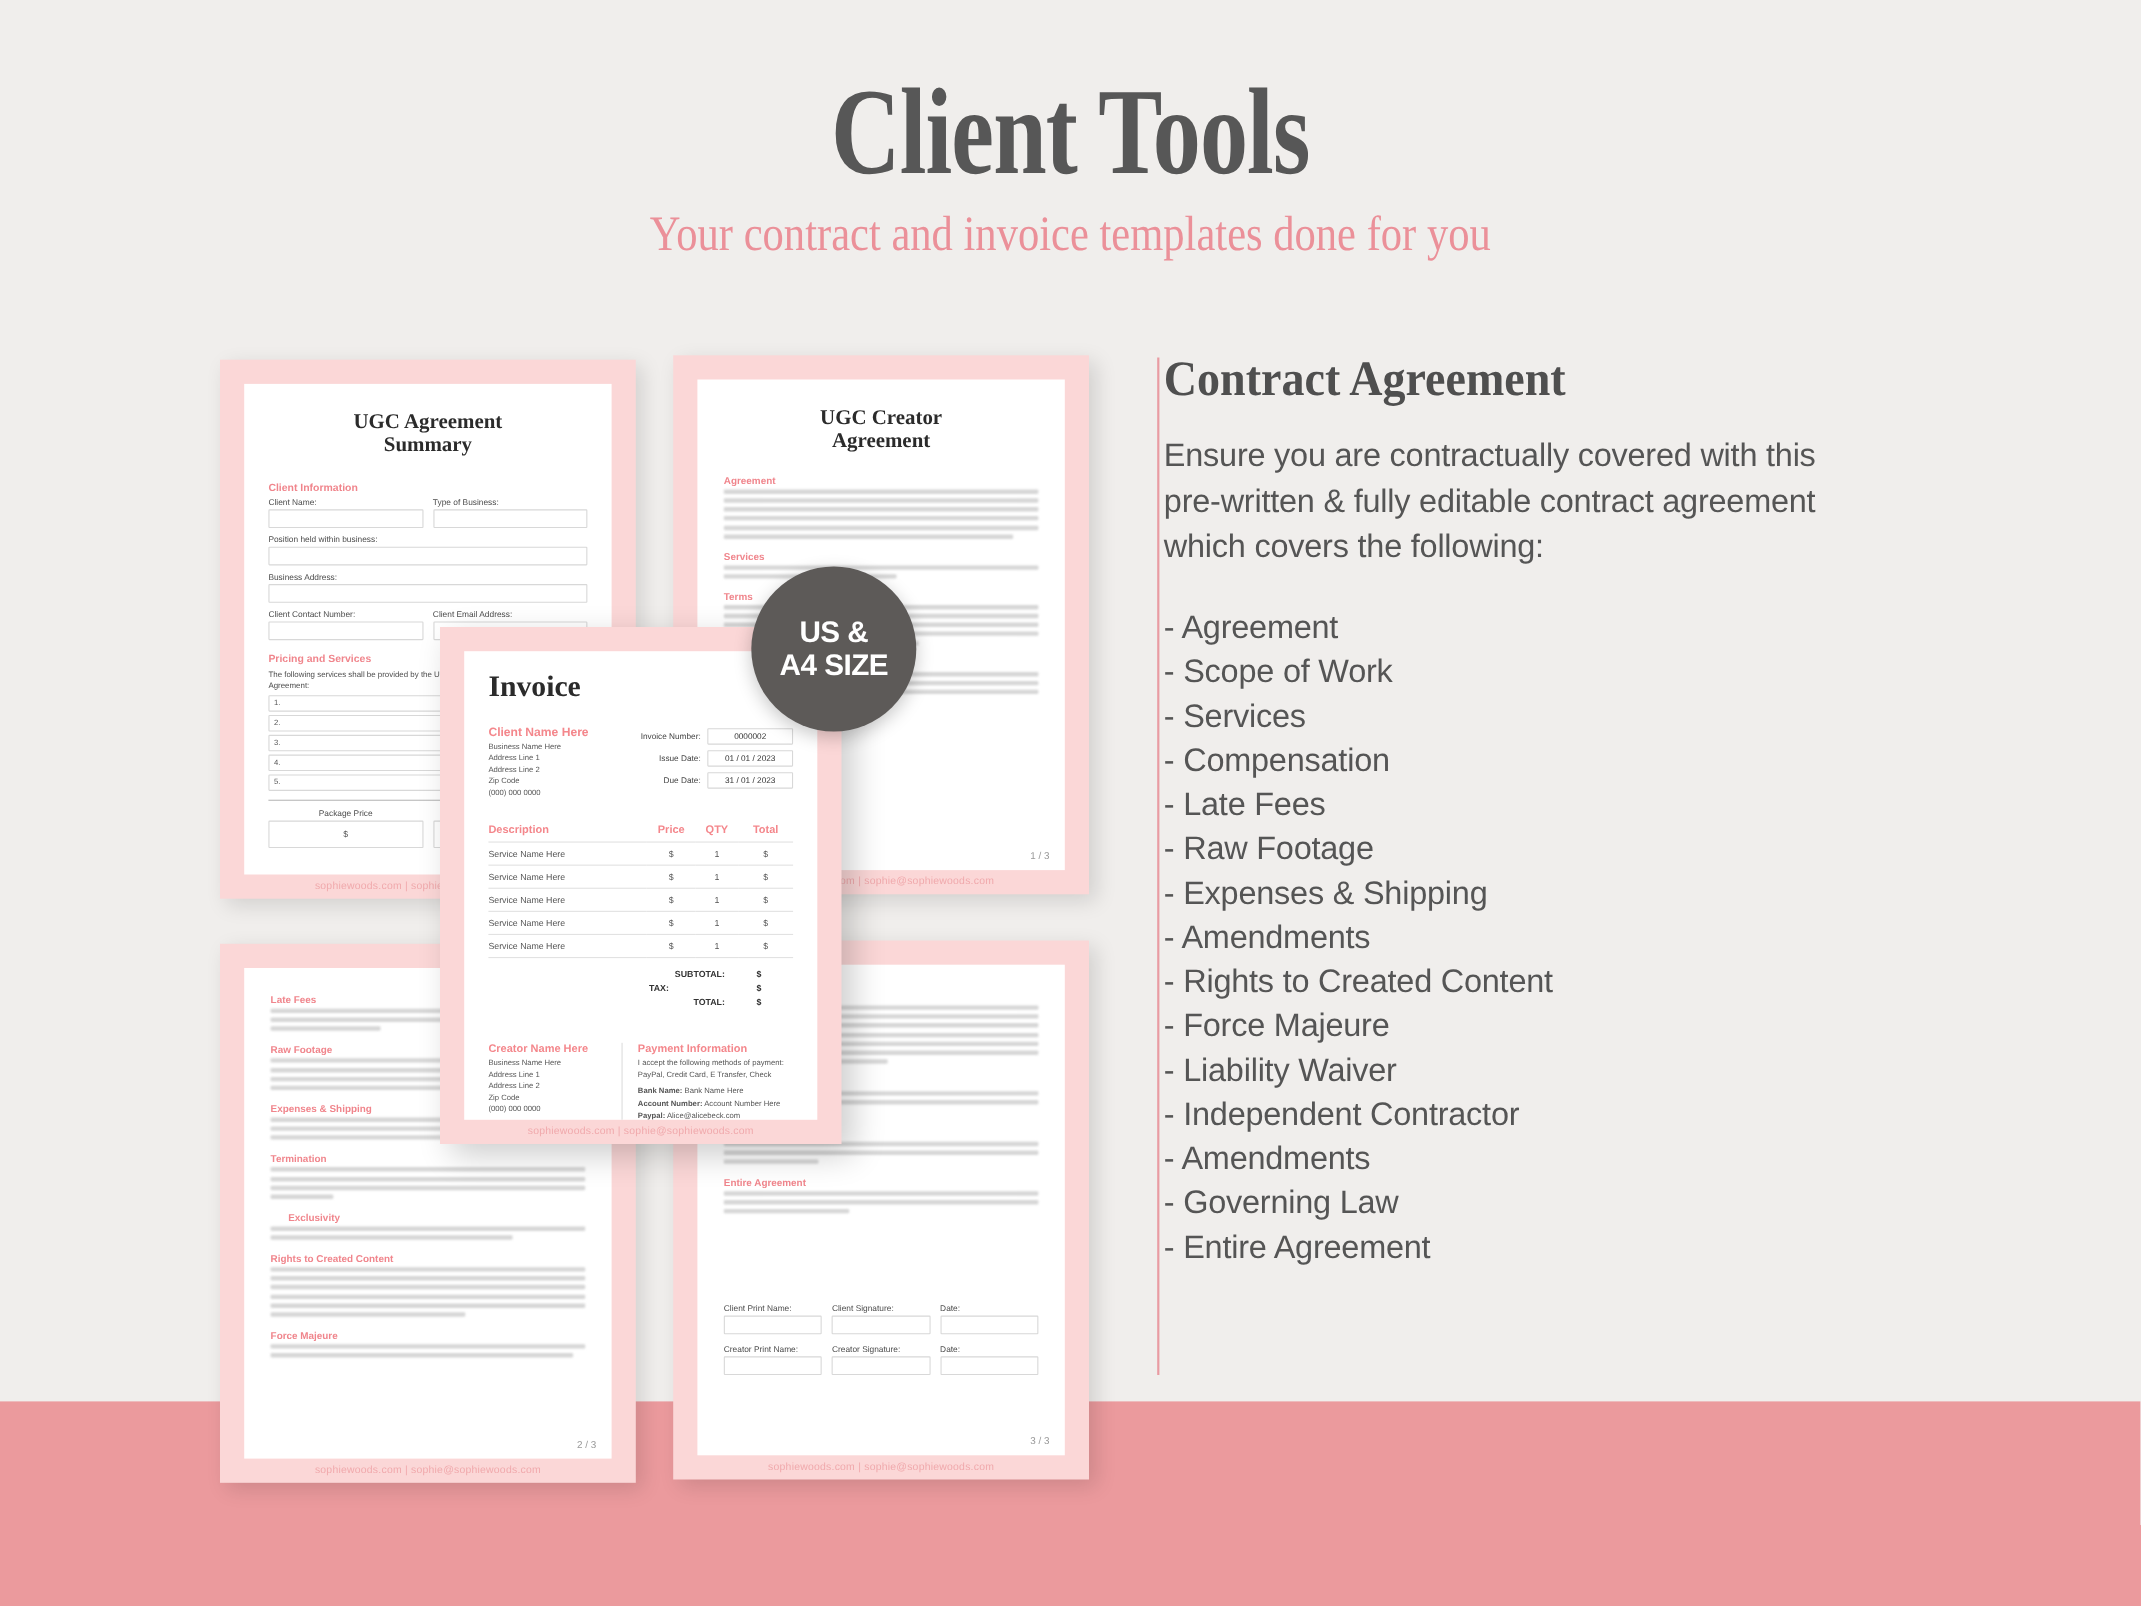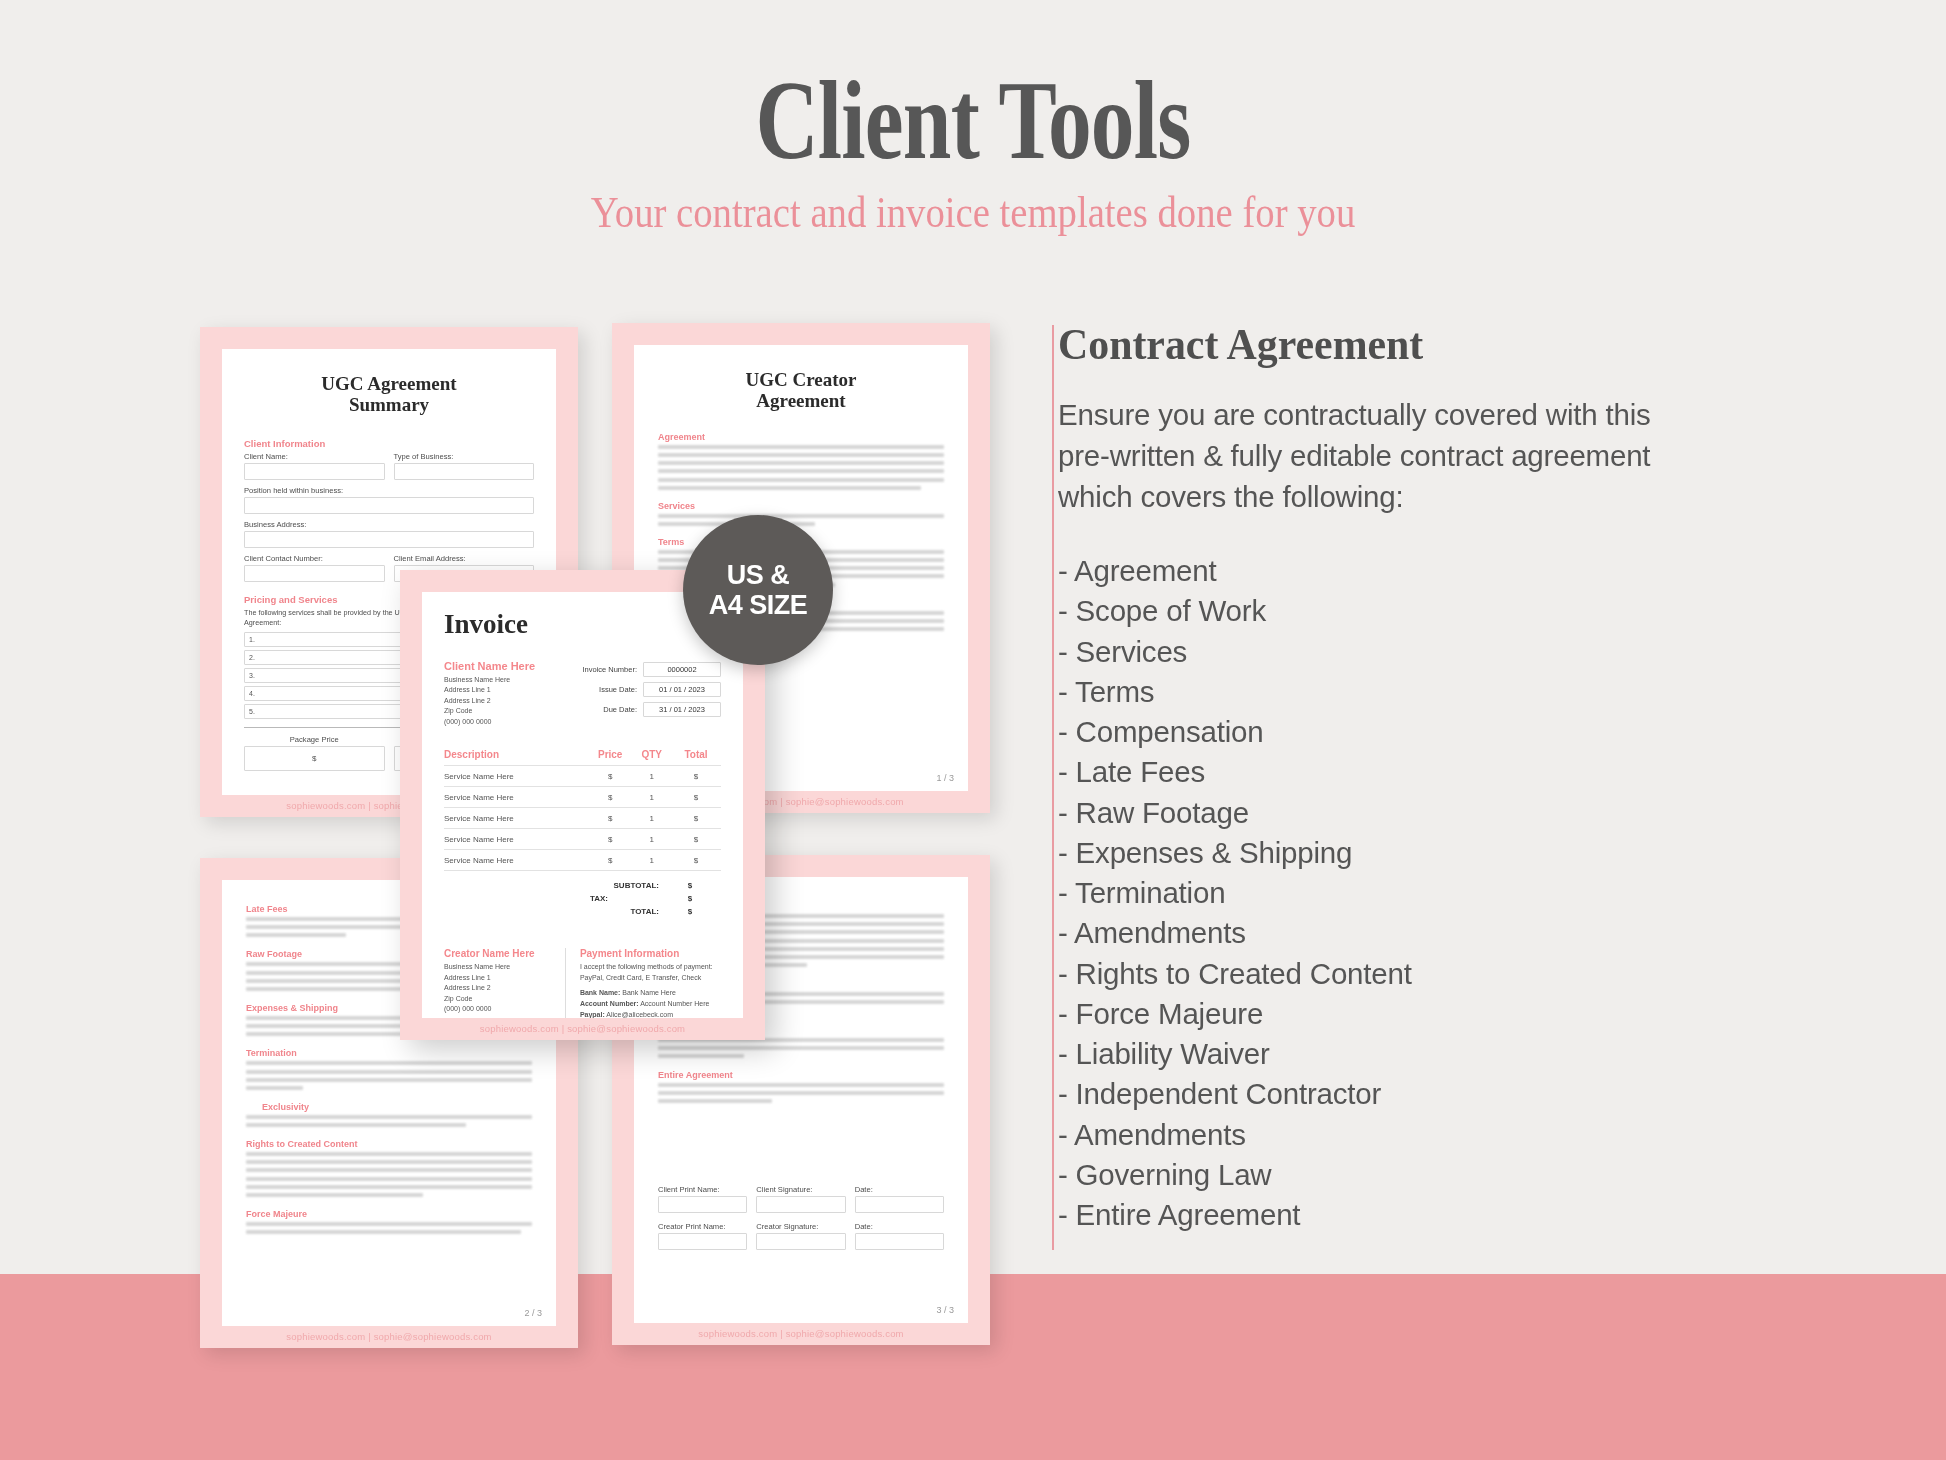--- a/index.html
+++ b/index.html
@@ -543,26 +543,24 @@
 </div>
 
 <div class="panel-divider"></div>
 <div class="right-panel">
   <div class="panel-title">Contract Agreement</div>
   <div class="panel-body">Ensure you are contractually covered with this pre-written &amp; fully editable contract agreement which covers the following:</div>
   <div class="panel-list">
     <div>- Agreement</div>
     <div>- Scope of Work</div>
     <div>- Services</div>
-    <div>- Terms</div>
     <div>- Compensation</div>
     <div>- Late Fees</div>
     <div>- Raw Footage</div>
     <div>- Expenses &amp; Shipping</div>
-    <div>- Termination</div>
     <div>- Amendments</div>
     <div>- Rights to Created Content</div>
     <div>- Force Majeure</div>
     <div>- Liability Waiver</div>
     <div>- Independent Contractor</div>
     <div>- Amendments</div>
     <div>- Governing Law</div>
     <div>- Entire Agreement</div>
   </div>
 </div>

